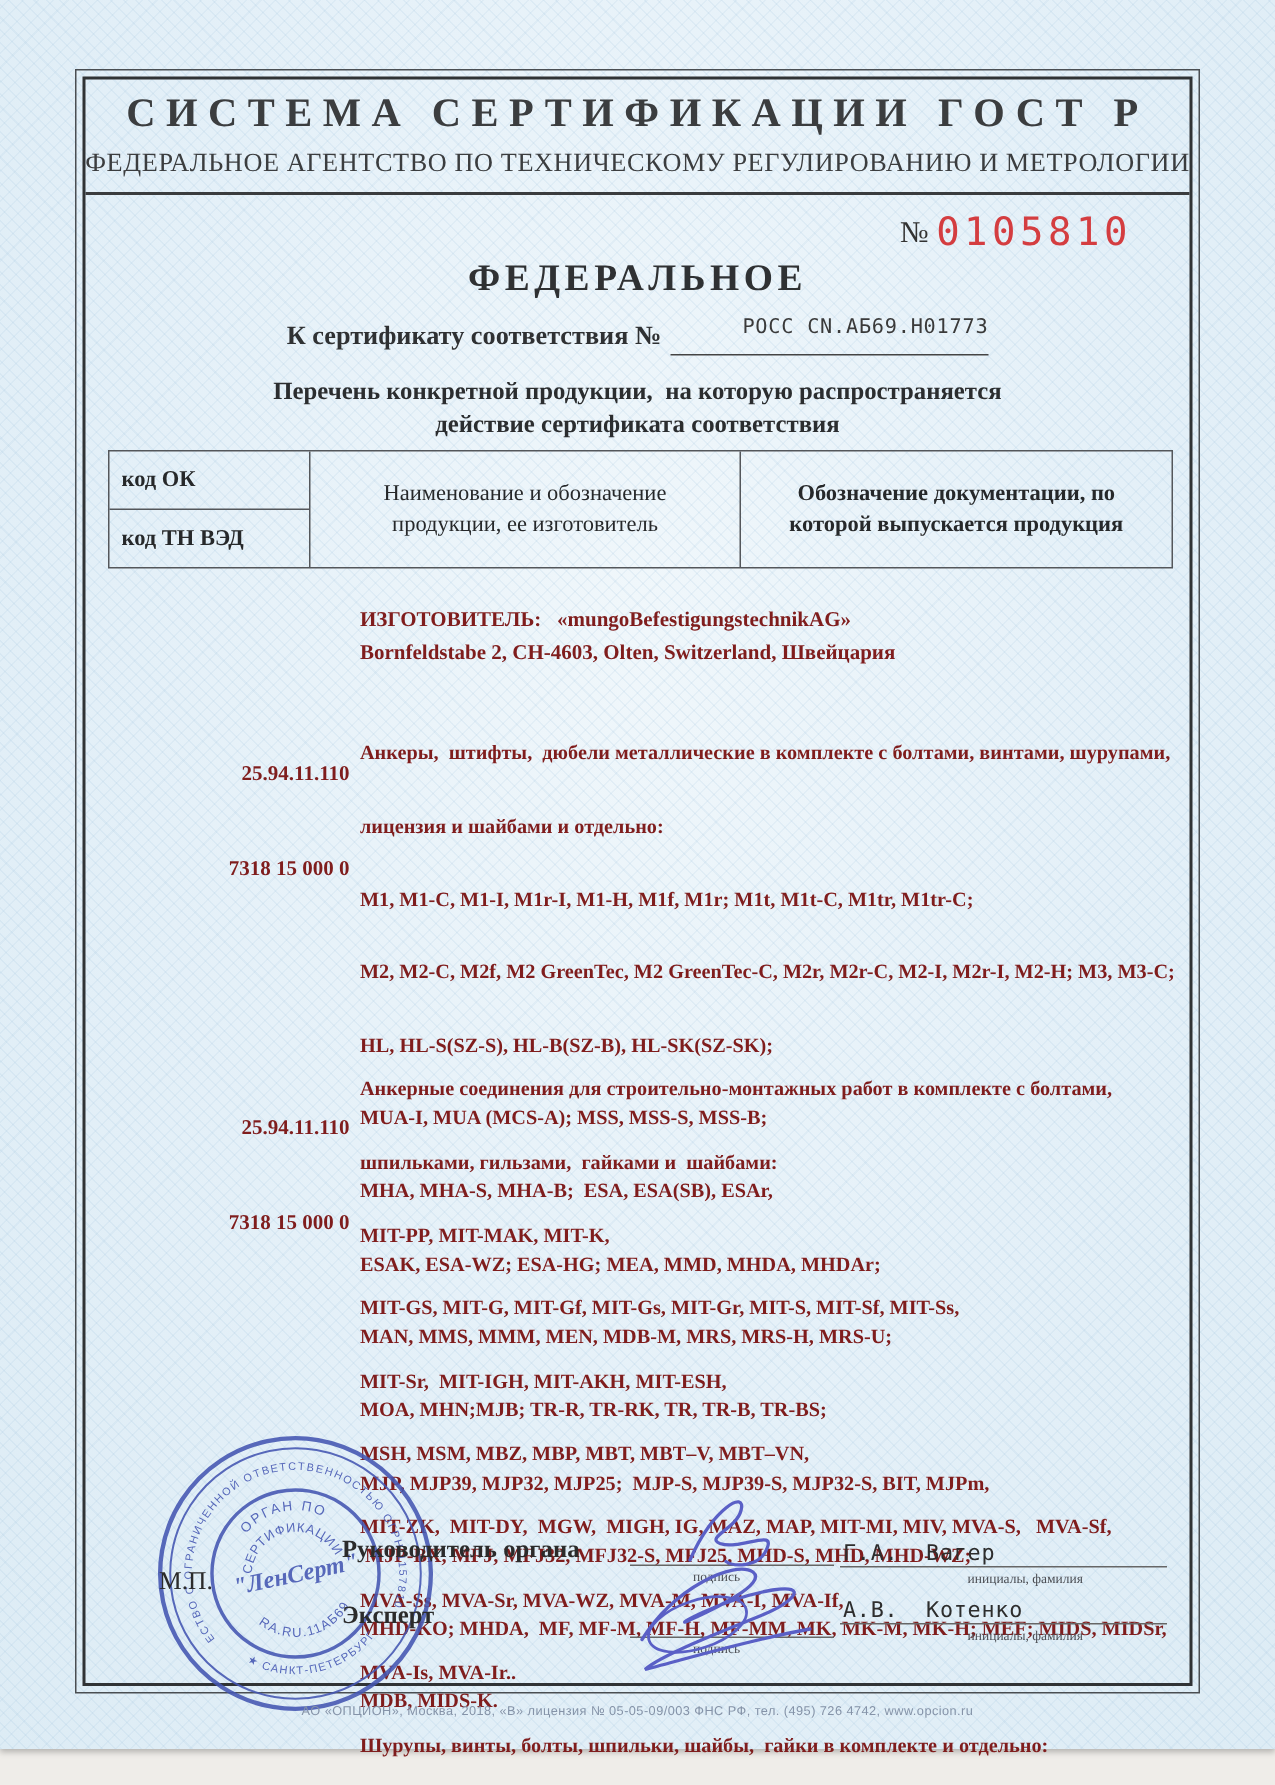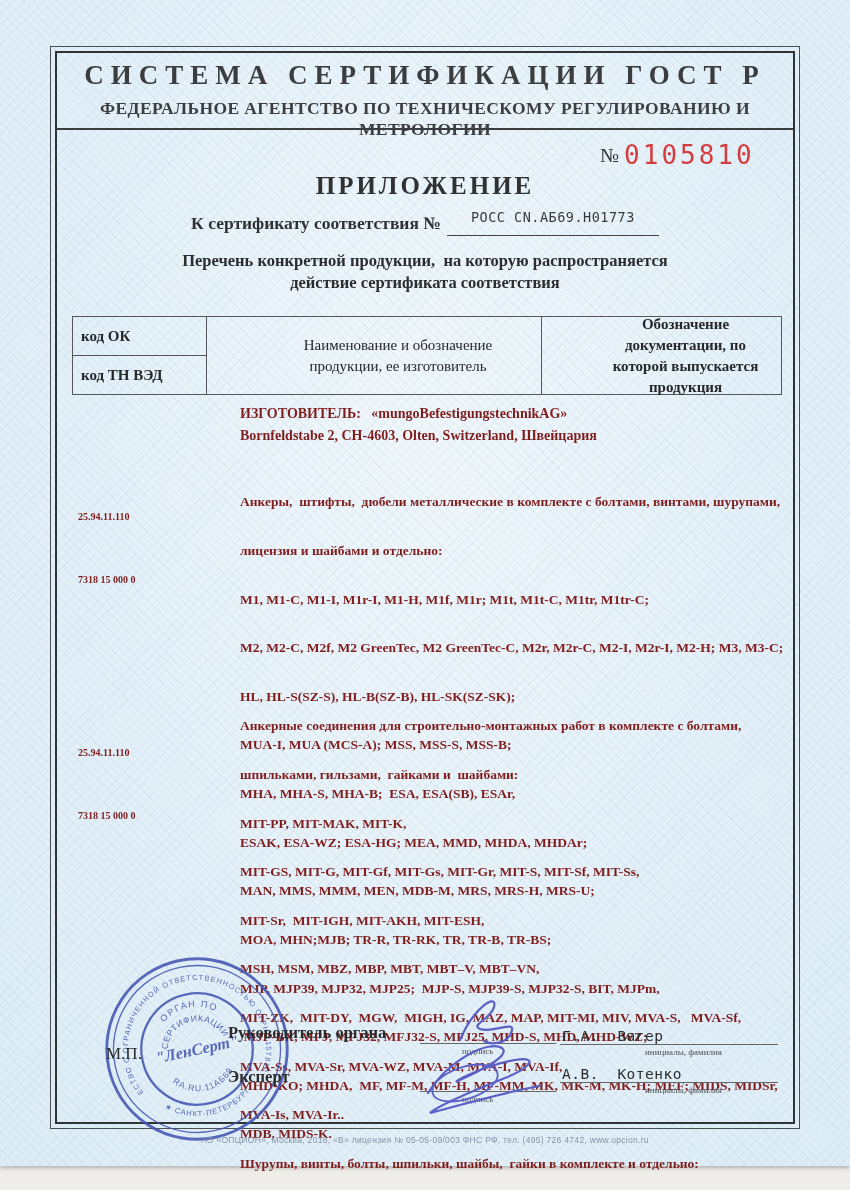--- a/index.html
+++ b/index.html
@@ -11,49 +11,49 @@
       repeating-linear-gradient(45deg, rgba(145,185,215,.13) 0 1px, transparent 1px 6px),
       repeating-linear-gradient(-45deg, rgba(145,185,215,.11) 0 1px, transparent 1px 7px),
       radial-gradient(ellipse at 50% 35%, #f0f7fb 0%, #e4f0f8 55%, #ddecf5 100%);
     box-shadow:0 2px 4px rgba(0,0,0,.25);}
   .frame-outer{position:absolute;left:50px;top:46px;width:748px;height:1081px;
     border:1.5px solid #4a4e52;}
   .frame-inner{position:absolute;inset:4px;border:2.5px solid #303335;}
   .abs{position:absolute;}
   .ctr{left:50px;width:750px;text-align:center;}
   .hdr1{top:60px;font-size:27px;font-weight:bold;letter-spacing:7px;color:#3b3d3f;}
-  .hdr2{top:98px;font-size:17.5px;font-weight:bold;letter-spacing:.4px;color:#3b3d3f;}
+  .hdr2{top:98px;font-size:17.5px;font-weight:normal;letter-spacing:.4px;color:#3b3d3f;}
   .divider{left:57px;top:128px;width:736px;border-top:2.2px solid #3a3c3e;height:0;}
   .numrow{left:600px;top:140px;font-size:20px;color:#333;}
   .numred{font-family:"DejaVu Sans Mono",monospace;font-size:26px;color:#d43d40;
           letter-spacing:3px;vertical-align:-2px;}
   .title{top:172px;font-size:25px;font-weight:bold;letter-spacing:3px;color:#2f3133;}
   .certrow{top:213px;left:50px;width:750px;text-align:center;}
   .certlabel{font-size:17.5px;font-weight:bold;color:#2f3133;}
   .certline{display:inline-block;border-bottom:1.3px solid #444;min-width:212px;height:20px;
-            margin-left:6px;text-align:center;}
+            margin-left:6px;text-align:right;}
   .certnum{position:relative;top:-7px;font-family:"DejaVu Sans Mono",monospace;
            font-size:13.5px;color:#3a3a3a;letter-spacing:.5px;white-space:pre;}
   .sub1{top:251px;font-size:16.5px;font-weight:bold;color:#2b2d2f;white-space:pre;}
   .sub2{top:273px;font-size:16.5px;font-weight:bold;color:#2b2d2f;}
-  .tbl{left:72px;top:316px;width:708px;height:77px;border:1.2px solid #54575b;display:flex;gap:48px;}
+  .tbl{left:72px;top:300px;width:708px;height:77px;border:1.2px solid #54575b;display:flex;}
   .tbl .c1{width:133px;border-right:1.2px solid #54575b;display:flex;flex-direction:column;}
   .tbl .c1 .cell{flex:1;display:flex;align-items:center;padding-left:8px;
                  font-size:15px;font-weight:bold;color:#26282a;}
   .tbl .c1 .cell.top{border-bottom:1.2px solid #54575b;}
   .tbl .c2{width:287px;border-right:1.2px solid #54575b;display:flex;align-items:center;
            justify-content:center;text-align:center;font-size:15px;font-weight:normal;
            color:#26282a;padding:0 28px;box-sizing:border-box;line-height:21px;}
   .tbl .c3{flex:1;display:flex;align-items:center;justify-content:center;text-align:center;
            font-size:15px;font-weight:bold;color:#26282a;padding:0 18px;box-sizing:border-box;
            line-height:21px;}
   .navy{color:#7f1d1d;font-weight:bold;}
   .mfg1{left:240px;top:406px;font-size:14px;white-space:pre;}
   .mfg2{left:240px;top:428px;font-size:14px;}
-  .codecol{left:78px;width:155px;font-size:10px;line-height:21px;white-space:pre;}
+  .codecol{left:78px;width:155px;font-size:14px;line-height:21px;white-space:pre;text-align:right;}
   .lines{left:240px;width:545px;font-size:13.5px;line-height:16.2px;white-space:pre-wrap;}
   .b1{top:462px;}
   .b1c{top:464px;}
   .b2{top:686px;}
   .b2c{top:700px;}
   .siglabel{font-size:16.5px;font-weight:bold;color:#2b2b2b;}
   .mp{left:106px;top:1044px;font-size:17px;color:#2b2b2b;}
   .sline{border-bottom:1.2px solid #666;height:0;}
   .scap{font-size:9px;color:#4c4f55;}
   .mononame{font-family:"DejaVu Sans Mono",monospace;font-size:14.5px;color:#2d2d2d;
@@ -75,21 +75,21 @@
 
   <div class="abs ctr hdr1">СИСТЕМА СЕРТИФИКАЦИИ ГОСТ Р</div>
   <div class="abs ctr hdr2">ФЕДЕРАЛЬНОЕ АГЕНТСТВО ПО ТЕХНИЧЕСКОМУ РЕГУЛИРОВАНИЮ И МЕТРОЛОГИИ</div>
   <div class="abs divider"></div>
 
   <div class="abs numrow">
     <span>№</span>
     <span class="numred">0105810</span>
   </div>
 
-  <div class="abs ctr title">ПРИЛОЖЕНИЕ</div>
+  <div class="abs ctr title">ФЕДЕРАЛЬНОЕ</div>
 
   <div class="abs certrow">
     <span class="certlabel">К сертификату соответствия №</span><span class="certline"><span class="certnum">РОСС CN.АБ69.Н01773</span></span>
   </div>
 
   <div class="abs ctr sub1">Перечень конкретной продукции,  на которую распространяется</div>
   <div class="abs ctr sub2">действие сертификата соответствия</div>
 
   <div class="abs tbl">
     <div class="c1">

